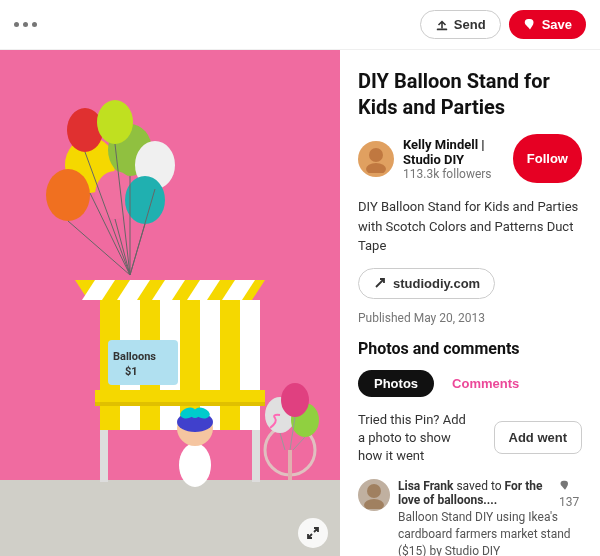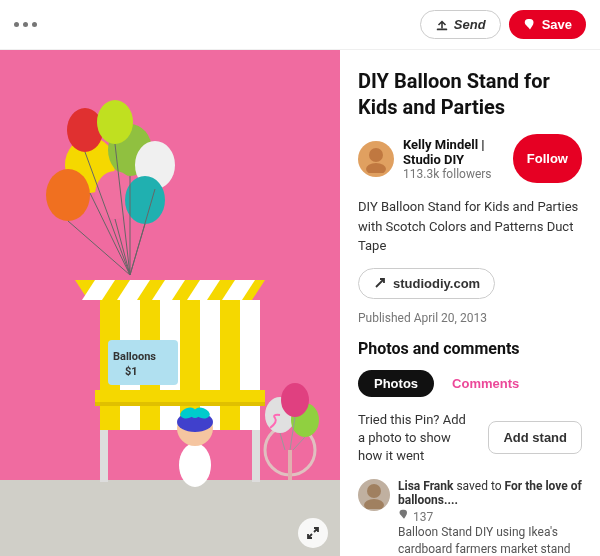--- a/index.html
+++ b/index.html
@@ -32,21 +32,20 @@
     .btn-send {
       display: flex; align-items: center; gap: 5px;
       border: 1.5px solid #ccc;
       background: #fff;
       border-radius: 24px;
       padding: 6px 14px;
       font-size: 13px;
       font-weight: 600;
       cursor: pointer;
       color: #333;
-      font-style: italic;
     }
     .btn-send svg { width: 14px; height: 14px; }
     .btn-save {
       display: flex; align-items: flex-end; gap: 5px;
       background: #e60023;
       color: #fff;
       border: none;
       border-radius: 24px;
       padding: 7px 14px;
       font-size: 13px;
@@ -253,23 +252,22 @@
       font-size: 12px;
       color: #555;
       line-height: 1.4;
     }
     .save-count-badge {
       font-size: 12px;
       color: #767676;
     }
     .comment-top-line {
       display: flex;
-      align-items: flex-start;
+      align-items: center;
       justify-content: space-between;
-      flex-direction: column;
     }
   </style>
 </head>
 <body>
 
 <div class="top-bar">
   <div class="top-bar-dots">
     <div class="dot"></div>
     <div class="dot"></div>
     <div class="dot"></div>
@@ -405,32 +403,32 @@
 
     <div class="pin-description">DIY Balloon Stand for Kids and Parties with Scotch Colors and Patterns Duct Tape</div>
 
     <button class="link-btn">
       <svg width="14" height="14" viewBox="0 0 14 14" fill="none" stroke="#333" stroke-width="1.8">
         <path d="M3 11L11 3M7 3h4v4"></path>
       </svg>
       <span>studiodiy.com</span>
     </button>
 
-    <div class="published-date">Published April 20, 2013</div>
+    <div class="published-date">Published May 20, 2013</div>
 
     <div class="section-title">Photos and comments</div>
 
     <div class="tabs-row">
       <button class="tab active">Photos</button>
       <button class="tab">Comments</button>
     </div>
 
     <div class="tried-row">
       <div class="tried-text">Tried this Pin? Add a photo to show how it went</div>
-      <button class="btn-add-photo">Add stand</button>
+      <button class="btn-add-photo">Add went</button>
     </div>
 
     <div class="comment-row">
       <div class="comment-avatar">
         <svg viewBox="0 0 28 28" fill="none" width="28" height="28">
           <circle cx="14" cy="10" r="7" fill="#a08060"></circle>
           <ellipse cx="14" cy="24" rx="10" ry="6" fill="#a08060"></ellipse>
         </svg>
       </div>
       <div class="comment-content">

